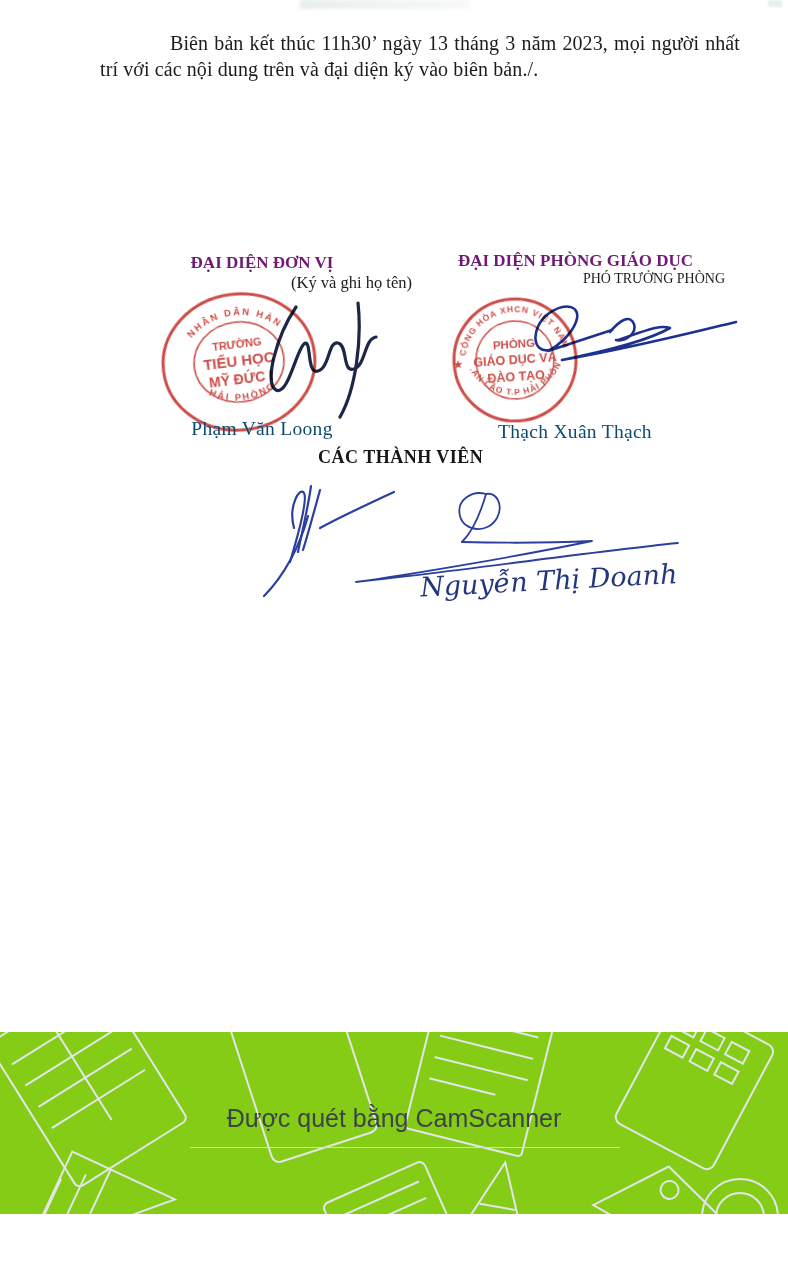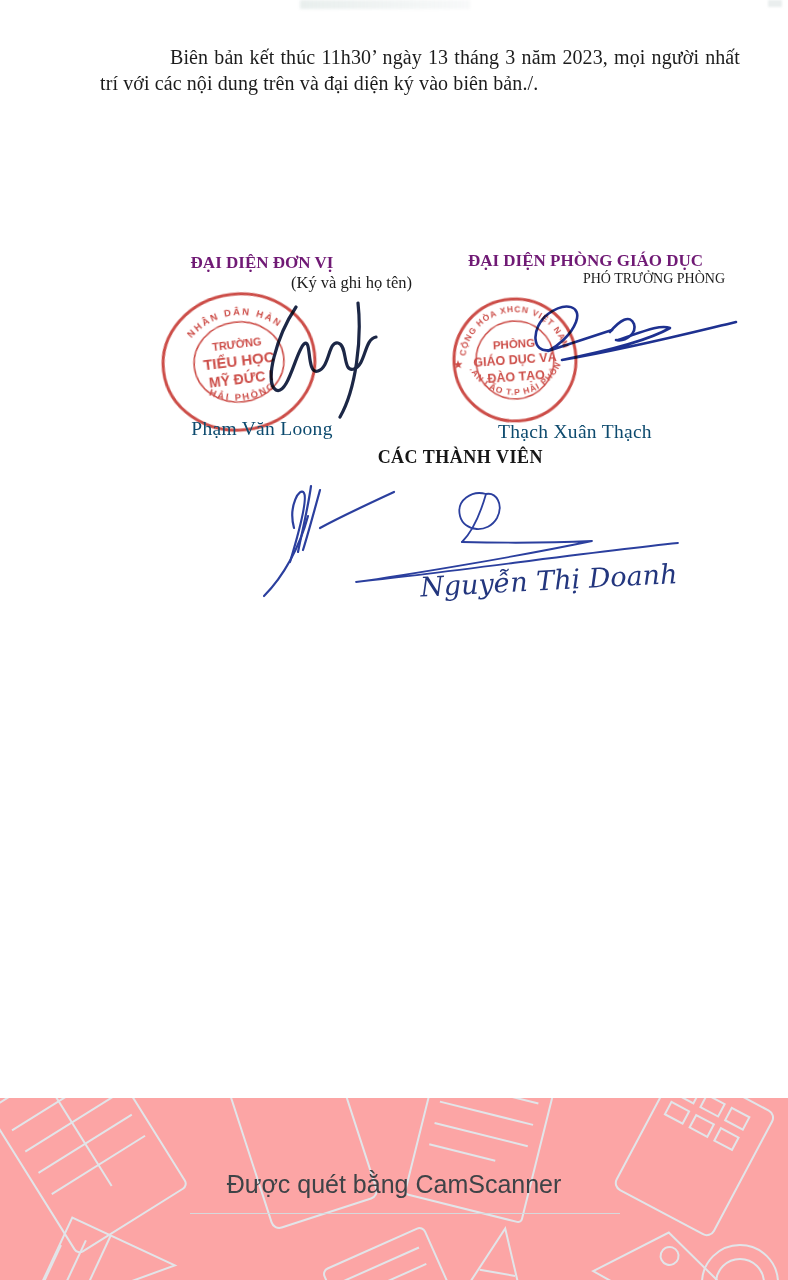--- a/index.html
+++ b/index.html
@@ -7,76 +7,76 @@
     width:788px;height:1280px;position:relative;background:#ffffff;
     font-family:"Liberation Serif","DejaVu Serif",serif;overflow:hidden;
   }
   
   .doc{position:absolute;left:100px;top:30px;width:640px;}
   .doc p{
     margin:0;font-size:20px;line-height:26px;text-align:justify;
     text-indent:70px;color:#1c1c1c;letter-spacing:.1px;
   }
   .doc p.p2{margin-top:2px;}
-  .doc p.p3{margin-top:14px;}
+  .doc p.p3{}
   
   .artifact-a{position:absolute;left:300px;top:0;width:170px;height:9px;
     background:linear-gradient(90deg,rgba(180,200,195,.30),rgba(195,205,210,.12));
     filter:blur(1.5px);}
   .artifact-b{position:absolute;left:768px;top:0;width:14px;height:7px;
     background:rgba(195,205,205,.35);filter:blur(1px);}
   
   .sig-title{position:absolute;text-align:center;font-weight:bold;
     font-size:17px;line-height:21px;color:#701a75;}
   .sig-sub{position:absolute;text-align:right;font-size:16.5px;color:#1c1c1c;}
   .sig-sub.bold{font-weight:normal;font-size:14px;}
   .sig-name{position:absolute;text-align:center;font-weight:normal;
     font-size:19.5px;color:#0c4a6e;letter-spacing:.3px;margin-top:24px;}
   .members-heading{position:absolute;left:318px;top:447px;width:225px;
-    text-align:right;font-weight:bold;font-size:18px;color:#161616;letter-spacing:.5px;}
+    text-align:left;font-weight:bold;font-size:18px;color:#161616;letter-spacing:.5px;}
   
   .stamp{position:absolute;mix-blend-mode:multiply;opacity:.88;filter:blur(.35px);}
   .stamp text{font-family:"Liberation Sans",sans-serif;font-weight:bold;fill:#c5342e;}
   .stamp .ring{letter-spacing:2px;}
   .stamp-left{left:155px;top:288px;transform:rotate(-7deg);}
   .stamp-right{left:447px;top:292px;transform:rotate(-4deg);}
   
   .ink{position:absolute;mix-blend-mode:multiply;}
   .ink path{fill:none;stroke-linecap:round;stroke-linejoin:round;}
   .sig-ink-left{left:252px;top:297px;}
   .sig-ink-right{left:522px;top:298px;}
   .sig-ink-m1{left:256px;top:480px;}
   .sig-ink-m2{left:340px;top:486px;}
   .handwritten{position:absolute;left:420px;top:565px;width:250px;
     font-style:italic;font-size:27px;color:#23367e;transform:rotate(-3deg);
     font-family:"DejaVu Serif",serif;white-space:nowrap;}
   
-  .footer{position:absolute;left:0;top:1098px;width:788px;height:182px;
-    background:#fca5a5;overflow:hidden;}
+  .footer{position:absolute;left:0;top:1032px;width:788px;height:182px;
+    background:#84cc16;overflow:hidden;}
   .doodles{position:absolute;left:0;top:0;}
   .doodles *{stroke:#e2e5e9;fill:none;stroke-width:2;}
   .footer-caption{position:absolute;left:0;top:72px;width:788px;text-align:center;
     font-family:"Liberation Sans",sans-serif;font-size:25px;color:#3e4347;}
   .footer-underline{position:absolute;left:190px;top:115px;width:430px;height:1px;
     background:#d6d9dc;}
 </style>
 </head>
 <body>
 
 <div class="artifact-a"></div>
 <div class="artifact-b"></div>
 
 <div class="doc">
   <p class="p3">Biên bản kết thúc 11h30’  ngày 13 tháng 3 năm 2023, mọi người nhất trí với các nội dung trên và đại diện ký vào biên bản./.</p>
 </div>
 
 <div class="sig-title" style="left:112px;top:252px;width:300px;">ĐẠI DIỆN ĐƠN VỊ</div>
 <div class="sig-sub" style="left:112px;top:273px;width:300px;">(Ký và ghi họ tên)</div>
 
-<div class="sig-title" style="left:428px;top:250px;width:315px;">ĐẠI DIỆN PHÒNG GIÁO DỤC</div>
+<div class="sig-title" style="left:418px;top:250px;width:315px;">ĐẠI DIỆN PHÒNG GIÁO DỤC</div>
 <div class="sig-sub bold" style="left:410px;top:271px;width:315px;">PHÓ TRƯỞNG PHÒNG</div>
 
 <svg class="stamp stamp-left" width="168" height="148" viewBox="0 0 168 148">
   <defs>
     <path id="lring-top" d="M 26,95 A 60 54 0 1 1 142,95"></path>
     <path id="lring-bot" d="M 30,83 A 61 55 0 0 0 138,83"></path>
   </defs>
   <ellipse cx="84" cy="74" rx="76" ry="68" fill="none" stroke="#c5342e" stroke-width="3"></ellipse>
   <ellipse cx="84" cy="74" rx="45" ry="40" fill="none" stroke="#c5342e" stroke-width="1.5"></ellipse>
   <text class="ring" font-size="9.5" text-anchor="middle">

